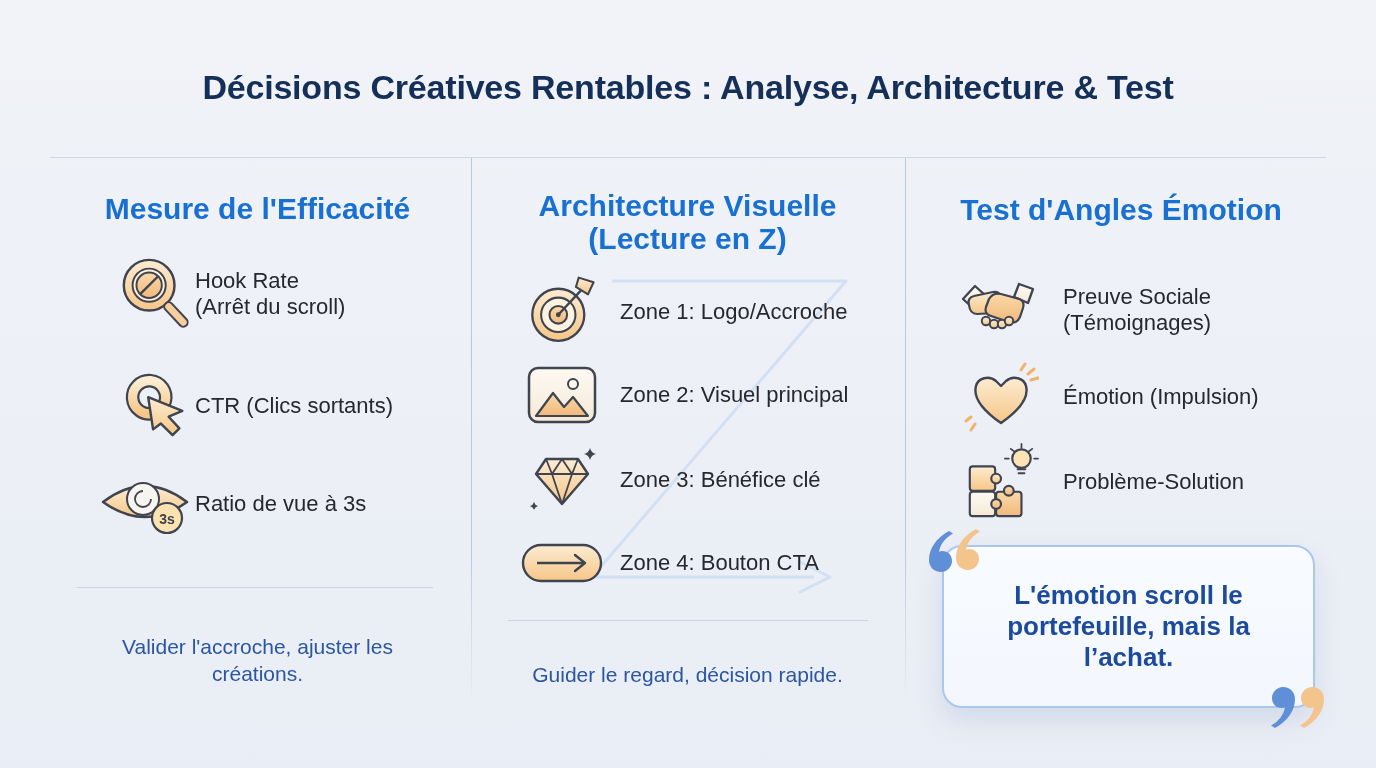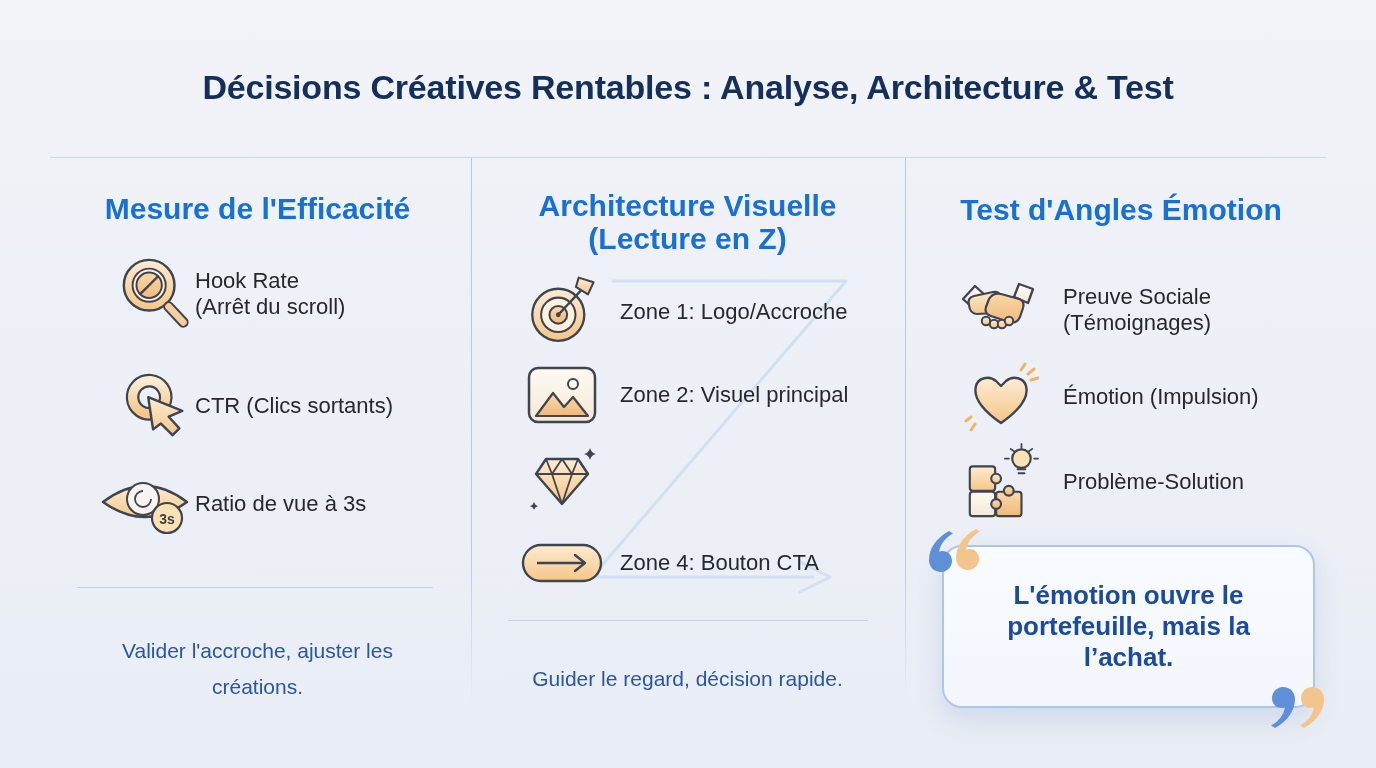--- a/index.html
+++ b/index.html
@@ -18,21 +18,21 @@
   .rule-v1{left:471px;} .rule-v2{left:905px;}
   .zline{position:absolute;left:0;top:0;}
   .col{position:absolute;top:165px;height:565px;}
   .col h2{margin:0;text-align:center;font-size:30px;font-weight:700;color:#1871d2;line-height:33px;position:absolute;left:0;right:0;}
   .col h2 span{display:block;}
   .item{position:absolute;display:flex;align-items:center;}
   .ic{display:flex;justify-content:center;align-items:center;flex:none;}
   .txt{font-size:22px;line-height:26px;color:#26282c;font-weight:500;}
   .txt span{display:block;white-space:nowrap;}
   .col-rule{position:absolute;height:1px;background:#c5d3e8;}
-  .footer{position:absolute;margin:0;text-align:center;font-size:21px;line-height:36px;color:#2a56a2;font-weight:500;}
+  .footer{position:absolute;margin:0;text-align:center;font-size:21px;line-height:27px;color:#2a56a2;font-weight:500;}
   
   .col1{left:70px;width:375px;}
   .col1 h2{top:27px;}
   .col1 .item{left:25px;}
   .col1 .ic{width:100px;justify-content:flex-end;}
   .c1-i1{top:92px;height:74px;} .c1-i2{top:204px;height:74px;} .c1-i3{top:300px;height:78px;}
   .col1 .col-rule{left:7px;top:422px;width:356px;}
   .col1 .footer{left:20px;right:20px;top:468px;padding:0 22px;}
   
   .col2{left:490px;width:395px;}
@@ -185,20 +185,23 @@
 
     <div class="item c2-i3">
       <span class="ic">
         <svg width="76" height="68" viewBox="0 0 76 68">
           <path d="M12,28 L22,13 L54,13 L64,28 L38,58 Z" fill="url(#peach)" stroke="#3f4450" stroke-width="2.4" stroke-linejoin="round"></path>
           <path d="M12,28 L64,28 M22,13 L28,28 M38,13 L28,28 M38,13 L48,28 M54,13 L48,28 M28,28 L38,58 M48,28 L38,58" fill="none" stroke="#3f4450" stroke-width="1.8"></path>
           <path d="M66,2 Q67.2,6.8 72,8 Q67.2,9.2 66,14 Q64.8,9.2 60,8 Q64.8,6.8 66,2 Z" fill="#3f4450"></path>
           <path d="M10,56 Q10.8,59.2 14,60 Q10.8,60.8 10,64 Q9.2,60.8 6,60 Q9.2,59.2 10,56 Z" fill="#3f4450"></path>
         </svg>
       </span>
+      <span class="txt">
+        <span>Zone 3: Bénéfice clé</span>
+      </span>
     </div>
 
     <div class="item c2-i4">
       <span class="ic">
         <svg width="82" height="40" viewBox="0 0 82 40">
           <rect x="2" y="2" width="78" height="36" rx="18" fill="url(#peach)" stroke="#3f4450" stroke-width="2.4"></rect>
           <line x1="16" y1="20" x2="62" y2="20" stroke="#3f4450" stroke-width="2.4"></line>
           <polyline points="54,12 64,20 54,28" fill="none" stroke="#3f4450" stroke-width="2.4" stroke-linecap="round" stroke-linejoin="round"></polyline>
         </svg>
       </span>
@@ -261,21 +264,21 @@
           <path d="M38,62 C18,48 10,36 13,25 C15,17 26,14 33,20 L38,25 L43,20 C50,14 61,17 63,25 C66,36 58,48 38,62 Z" fill="url(#peach)" stroke="#3f4450" stroke-width="2.4" stroke-linejoin="round"></path>
           <path d="M58,9 L62,3 M65,13 L71,8 M68,19 L75,17 M8,56 L3,60 M12,63 L8,69" fill="none" stroke="#f2b368" stroke-width="3" stroke-linecap="round"></path>
         </svg>
       </span>
       <span class="txt">
         <span>Émotion (Impulsion)</span>
       </span>
     </div>
 
     <div class="quote-card">
-      <div class="qline">L'émotion ouvre le</div>
+      <div class="qline">L'émotion scroll le</div>
       <div class="qline">portefeuille, mais la</div>
       <div class="qline">l’achat.</div>
     </div>
 
     <svg class="quote-open" width="60" height="48" viewBox="0 0 60 48">
       <path d="M22,3 C9,10 2,21 2,32 C2,39 7,44 14,44 C20,44 25,39 25,33 C25,27 21,23 15,23 C14,23 13,23.3 12,23.8 C13.5,16 18,10 26,5.5 Z" fill="#5f8fd6"></path>
       <path d="M49,1 C36,8 29,19 29,30 C29,37 34,42 41,42 C47,42 52,37 52,31 C52,25 48,21 42,21 C41,21 40,21.3 39,21.8 C40.5,14 45,8 53,3.5 Z" fill="#f4c48d"></path>
     </svg>
     <svg class="quote-close" width="62" height="52" viewBox="0 0 62 52">
       <g transform="rotate(180 15 24)">

